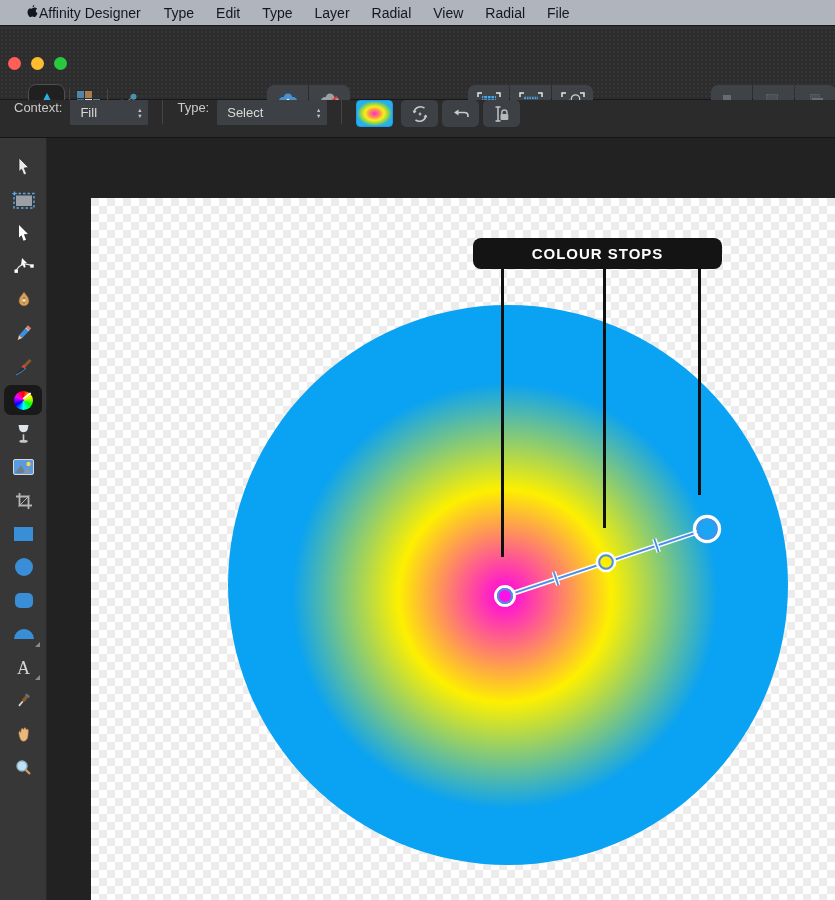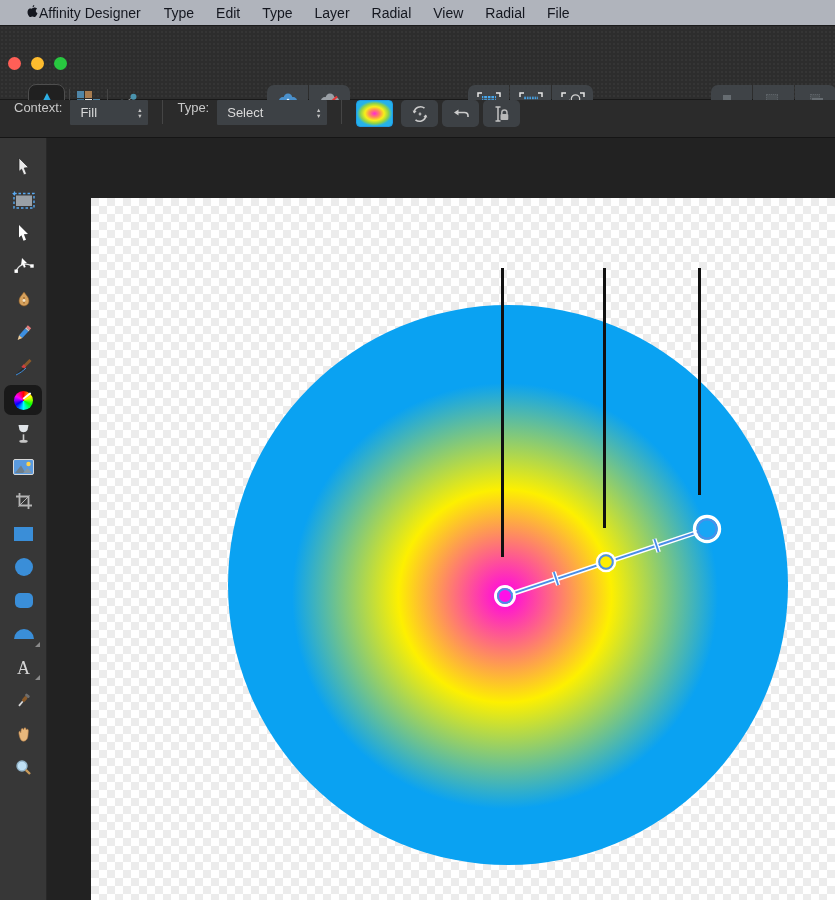--- a/index.html
+++ b/index.html
@@ -468,20 +468,23 @@
           </svg>
         </li>
       </ul>
     </div>
   </div>
 
   <div class="gradient-circle"></div>
   <div class="callout-line line-1"></div>
   <div class="callout-line line-2"></div>
   <div class="callout-line line-3"></div>
+  <div class="annotation-pill">
+    <span>COLOUR STOPS</span>
+  </div>
 
   <svg class="handle-svg" viewBox="0 0 835 900">
     <line x1="505" y1="596" x2="707" y2="529" stroke="#ffffff" stroke-width="5"></line>
     <line x1="505" y1="596" x2="707" y2="529" stroke="#4a8fe8" stroke-width="2"></line>
     <line x1="553.8" y1="571.9" x2="558.2" y2="585.1" stroke="#ffffff" stroke-width="4.5"></line>
     <line x1="553.8" y1="571.9" x2="558.2" y2="585.1" stroke="#4a8fe8" stroke-width="1.8"></line>
     <line x1="654.3" y1="538.9" x2="658.7" y2="552.1" stroke="#ffffff" stroke-width="4.5"></line>
     <line x1="654.3" y1="538.9" x2="658.7" y2="552.1" stroke="#4a8fe8" stroke-width="1.8"></line>
     <circle cx="505" cy="596" r="9.5" fill="none" stroke="#ffffff" stroke-width="3"></circle>
     <circle cx="505" cy="596" r="7" fill="#ff10e8" stroke="#4a8fe8" stroke-width="2"></circle>

